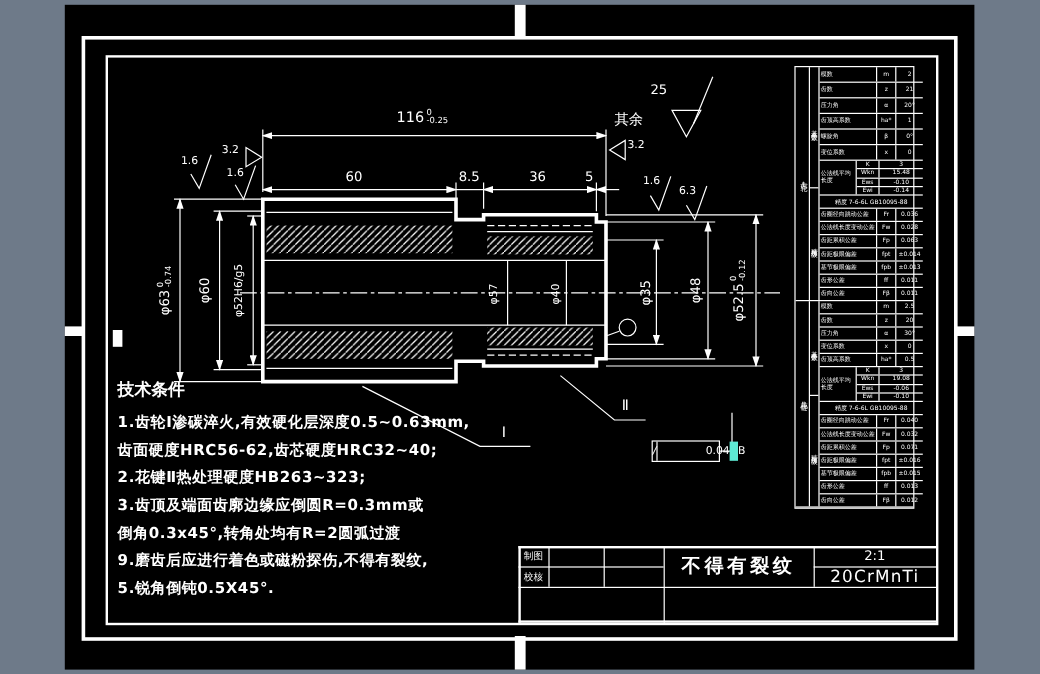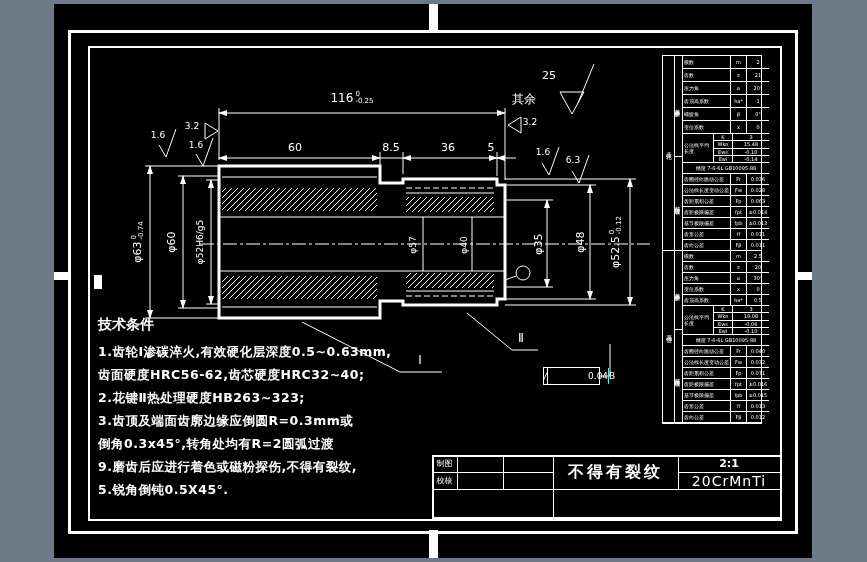--- a/index.html
+++ b/index.html
@@ -37,29 +37,29 @@
   .pt-wkrows{flex:1;display:flex;flex-direction:column;}
   .pt-wkrow{display:flex;flex:1;border-bottom:1px solid #fff;}
   .pt-wkrow:last-child{border-bottom:none;}
   .pt-wkrow .k{width:18px;border-right:1px solid #fff;font-size:5px;display:flex;align-items:center;justify-content:center;}
   .pt-wkrow .w{flex:1;font-size:5px;display:flex;align-items:center;justify-content:center;}
   .pt-prec{border-bottom:1px solid #fff;font-size:5px;display:flex;align-items:center;justify-content:center;white-space:nowrap;overflow:hidden;}
   
   #fcf{position:absolute;left:543px;top:367px;width:57px;height:18px;border:1px solid #fff;display:flex;color:#fff;box-sizing:border-box;background:#000;}
   #fcf div{display:flex;align-items:center;justify-content:center;font-size:9px;}
   #fcf .c1{width:16px;border-right:1px solid #fff;font-style:italic;}
-  #fcf .c2{flex:1;border-right:1px solid #5eead4;margin-left:40px;}
+  #fcf .c2{flex:1;border-right:7px solid #5eead4;margin-left:40px;}
   #fcf .c3{width:12px;}
   
   #titleblock{position:absolute;left:432px;top:455px;width:348px;height:64px;color:#fff;}
   .tb-line{position:absolute;background:#fff;}
   .tb-cell{position:absolute;display:flex;align-items:center;justify-content:center;color:#fff;}
   .tb-small{font-size:8px;}
   .tb-name{font-size:16px;letter-spacing:3px;font-weight:bold;}
-  .tb-scale{font-size:11px;font-weight:bold;}
+  .tb-scale{font-size:11px;font-weight:normal;}
   .tb-mat{font-size:14px;letter-spacing:1px;}
 </style>
 </head>
 <body>
 
 <div id="page">
   <div id="sheet"></div>
 
   <div class="frame" style="left:68px;top:30px;width:724px;height:498px;"></div>
   <div class="frame inner" style="left:88px;top:46px;width:690px;height:471px;"></div>

